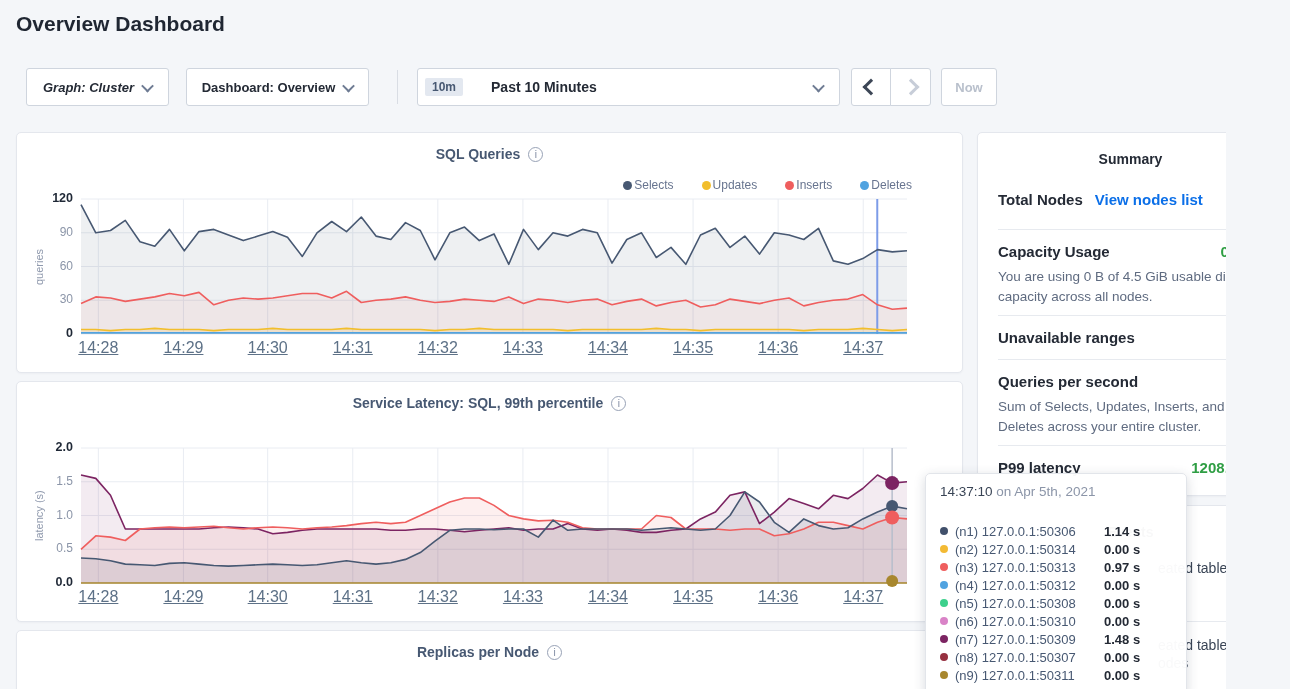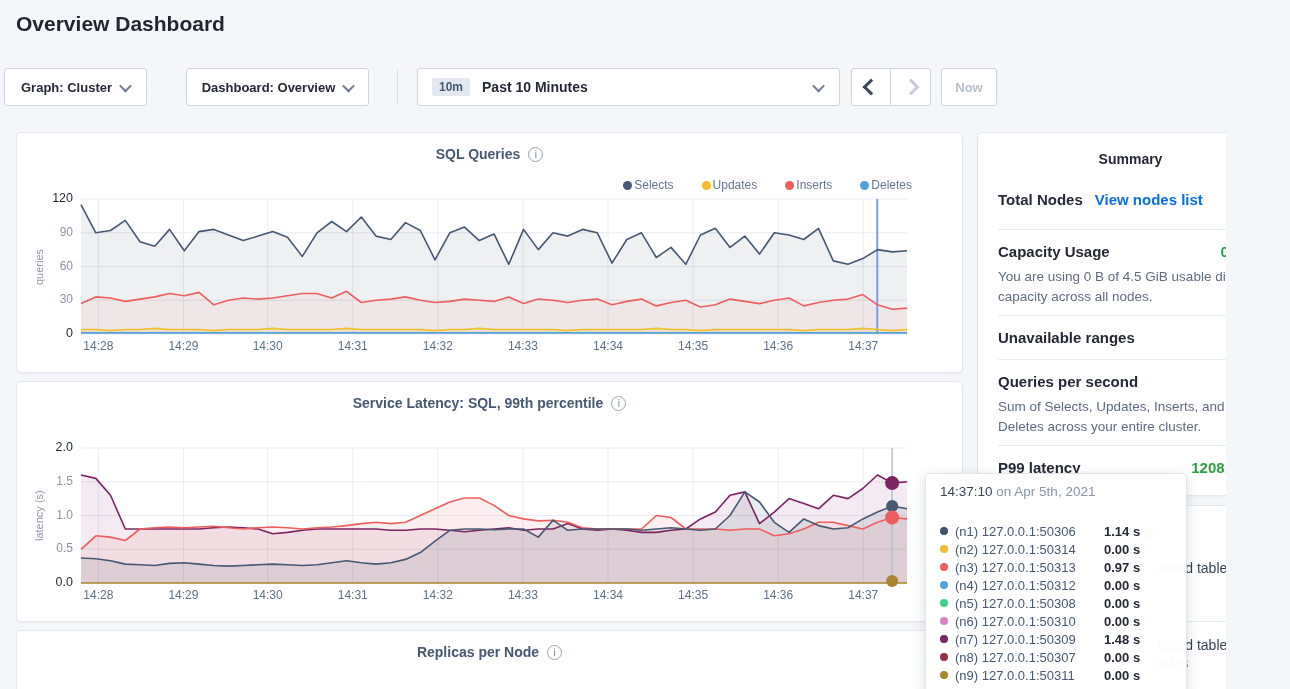--- a/index.html
+++ b/index.html
@@ -5,24 +5,24 @@
   html,body{margin:0;padding:0;}
   body{font-family:"Liberation Sans",sans-serif;background:#f4f6f9;}
   #app{position:relative;width:1226px;height:689px;overflow:hidden;background:#f4f6f9;}
 
   .page-title{position:absolute;left:16px;top:12px;font-size:21px;font-weight:600;color:#1f2632;}
 
   
   .ctl{position:absolute;top:68px;height:38px;box-sizing:border-box;background:#fff;border:1px solid #cfd5de;
        border-radius:3px;display:flex;align-items:center;justify-content:center;gap:9px;
        font-size:13px;font-weight:700;color:#242a35;cursor:pointer;}
-  #dd-graph{left:4px;width:143px;}
+  #dd-graph{left:26px;width:143px;font-style:italic;}
   #dd-dashboard{left:186px;width:183px;}
   .controls-divider{position:absolute;left:397px;top:70px;width:1px;height:34px;background:#d9dde4;}
-  #time-picker{left:417px;width:423px;justify-content:flex-start;padding:0 14px;gap:12px;font-size:14px;text-align:center;}
+  #time-picker{left:417px;width:423px;justify-content:flex-start;padding:0 7px;gap:28px;font-size:14px;text-align:center;}
   .time-badge{background:#e3e8f0;border-radius:2px;padding:2px 7px;font-size:12px;font-weight:700;color:#475872;}
   .caret{width:7px;height:7px;border-right:2px solid #6e7b93;border-bottom:2px solid #6e7b93;
          transform:rotate(45deg) translate(-1px,-1px);display:inline-block;}
   #time-picker .caret{position:absolute;right:16px;top:14px;}
   #btn-prev{left:851px;width:40px;border-radius:3px 0 0 3px;}
   #btn-next{left:890px;width:41px;border-radius:0 3px 3px 0;}
   #btn-now{left:941px;width:56px;color:#b9c0cc;}
   .arr{width:9px;height:9px;display:inline-block;}
   .arr-left{border-left:3px solid #3c4656;border-bottom:3px solid #3c4656;transform:rotate(45deg);}
   .arr-right{border-left:3px solid #c7cdd8;border-bottom:3px solid #c7cdd8;transform:rotate(225deg);}
@@ -42,22 +42,22 @@
              color:#7d89a0;font-size:10px;line-height:13px;text-align:center;font-weight:400;cursor:pointer;}
   .legend{position:absolute;top:45px;right:50px;display:flex;gap:28px;}
   .legend-item{display:flex;align-items:center;gap:2px;font-size:12px;color:#67748f;cursor:pointer;}
   .legend-dot{width:9px;height:9px;border-radius:50%;}
 
   .ylabel{position:absolute;left:16px;top:66px;height:135px;writing-mode:vertical-rl;transform:rotate(180deg);
           display:flex;justify-content:center;font-size:11px;color:#8f99ad;}
   .plot{position:absolute;left:64px;top:66px;width:826px;height:135px;}
   .plot svg{position:absolute;left:0;top:0;overflow:visible;}
   .ytick{position:absolute;width:54px;left:2px;text-align:right;font-size:12px;color:#8b95a8;}
-  .ytick.bold{font-weight:400;color:#1f2836;font-size:12.5px;}
-  .xtick{position:absolute;transform:translateX(-50%);font-size:12px;color:#5d7187;top:206px;}
+  .ytick.bold{font-weight:700;color:#1f2836;font-size:12.5px;}
+  .xtick{position:absolute;transform:translateX(-50%);font-size:16px;color:#5d7187;top:206px;text-decoration:underline;}
 
   
   .panel-title{position:absolute;top:18px;left:0;right:0;text-align:center;font-size:14px;font-weight:700;color:#242a35;}
   .srow{position:absolute;left:20px;right:20px;}
   .srow .line1{display:flex;align-items:baseline;}
   .stat-label{font-size:15px;font-weight:700;color:#242a35;}
   .stat-link{font-size:15px;font-weight:700;margin-left:12px;cursor:pointer;}
   .stat-value{margin-left:auto;font-size:15px;font-weight:700;}
   .stat-desc{font-size:13.5px;line-height:20px;color:#5f6b80;margin-top:7px;}
   .sdiv{position:absolute;left:20px;right:20px;border-top:1px solid #e7eaef;height:0;}

